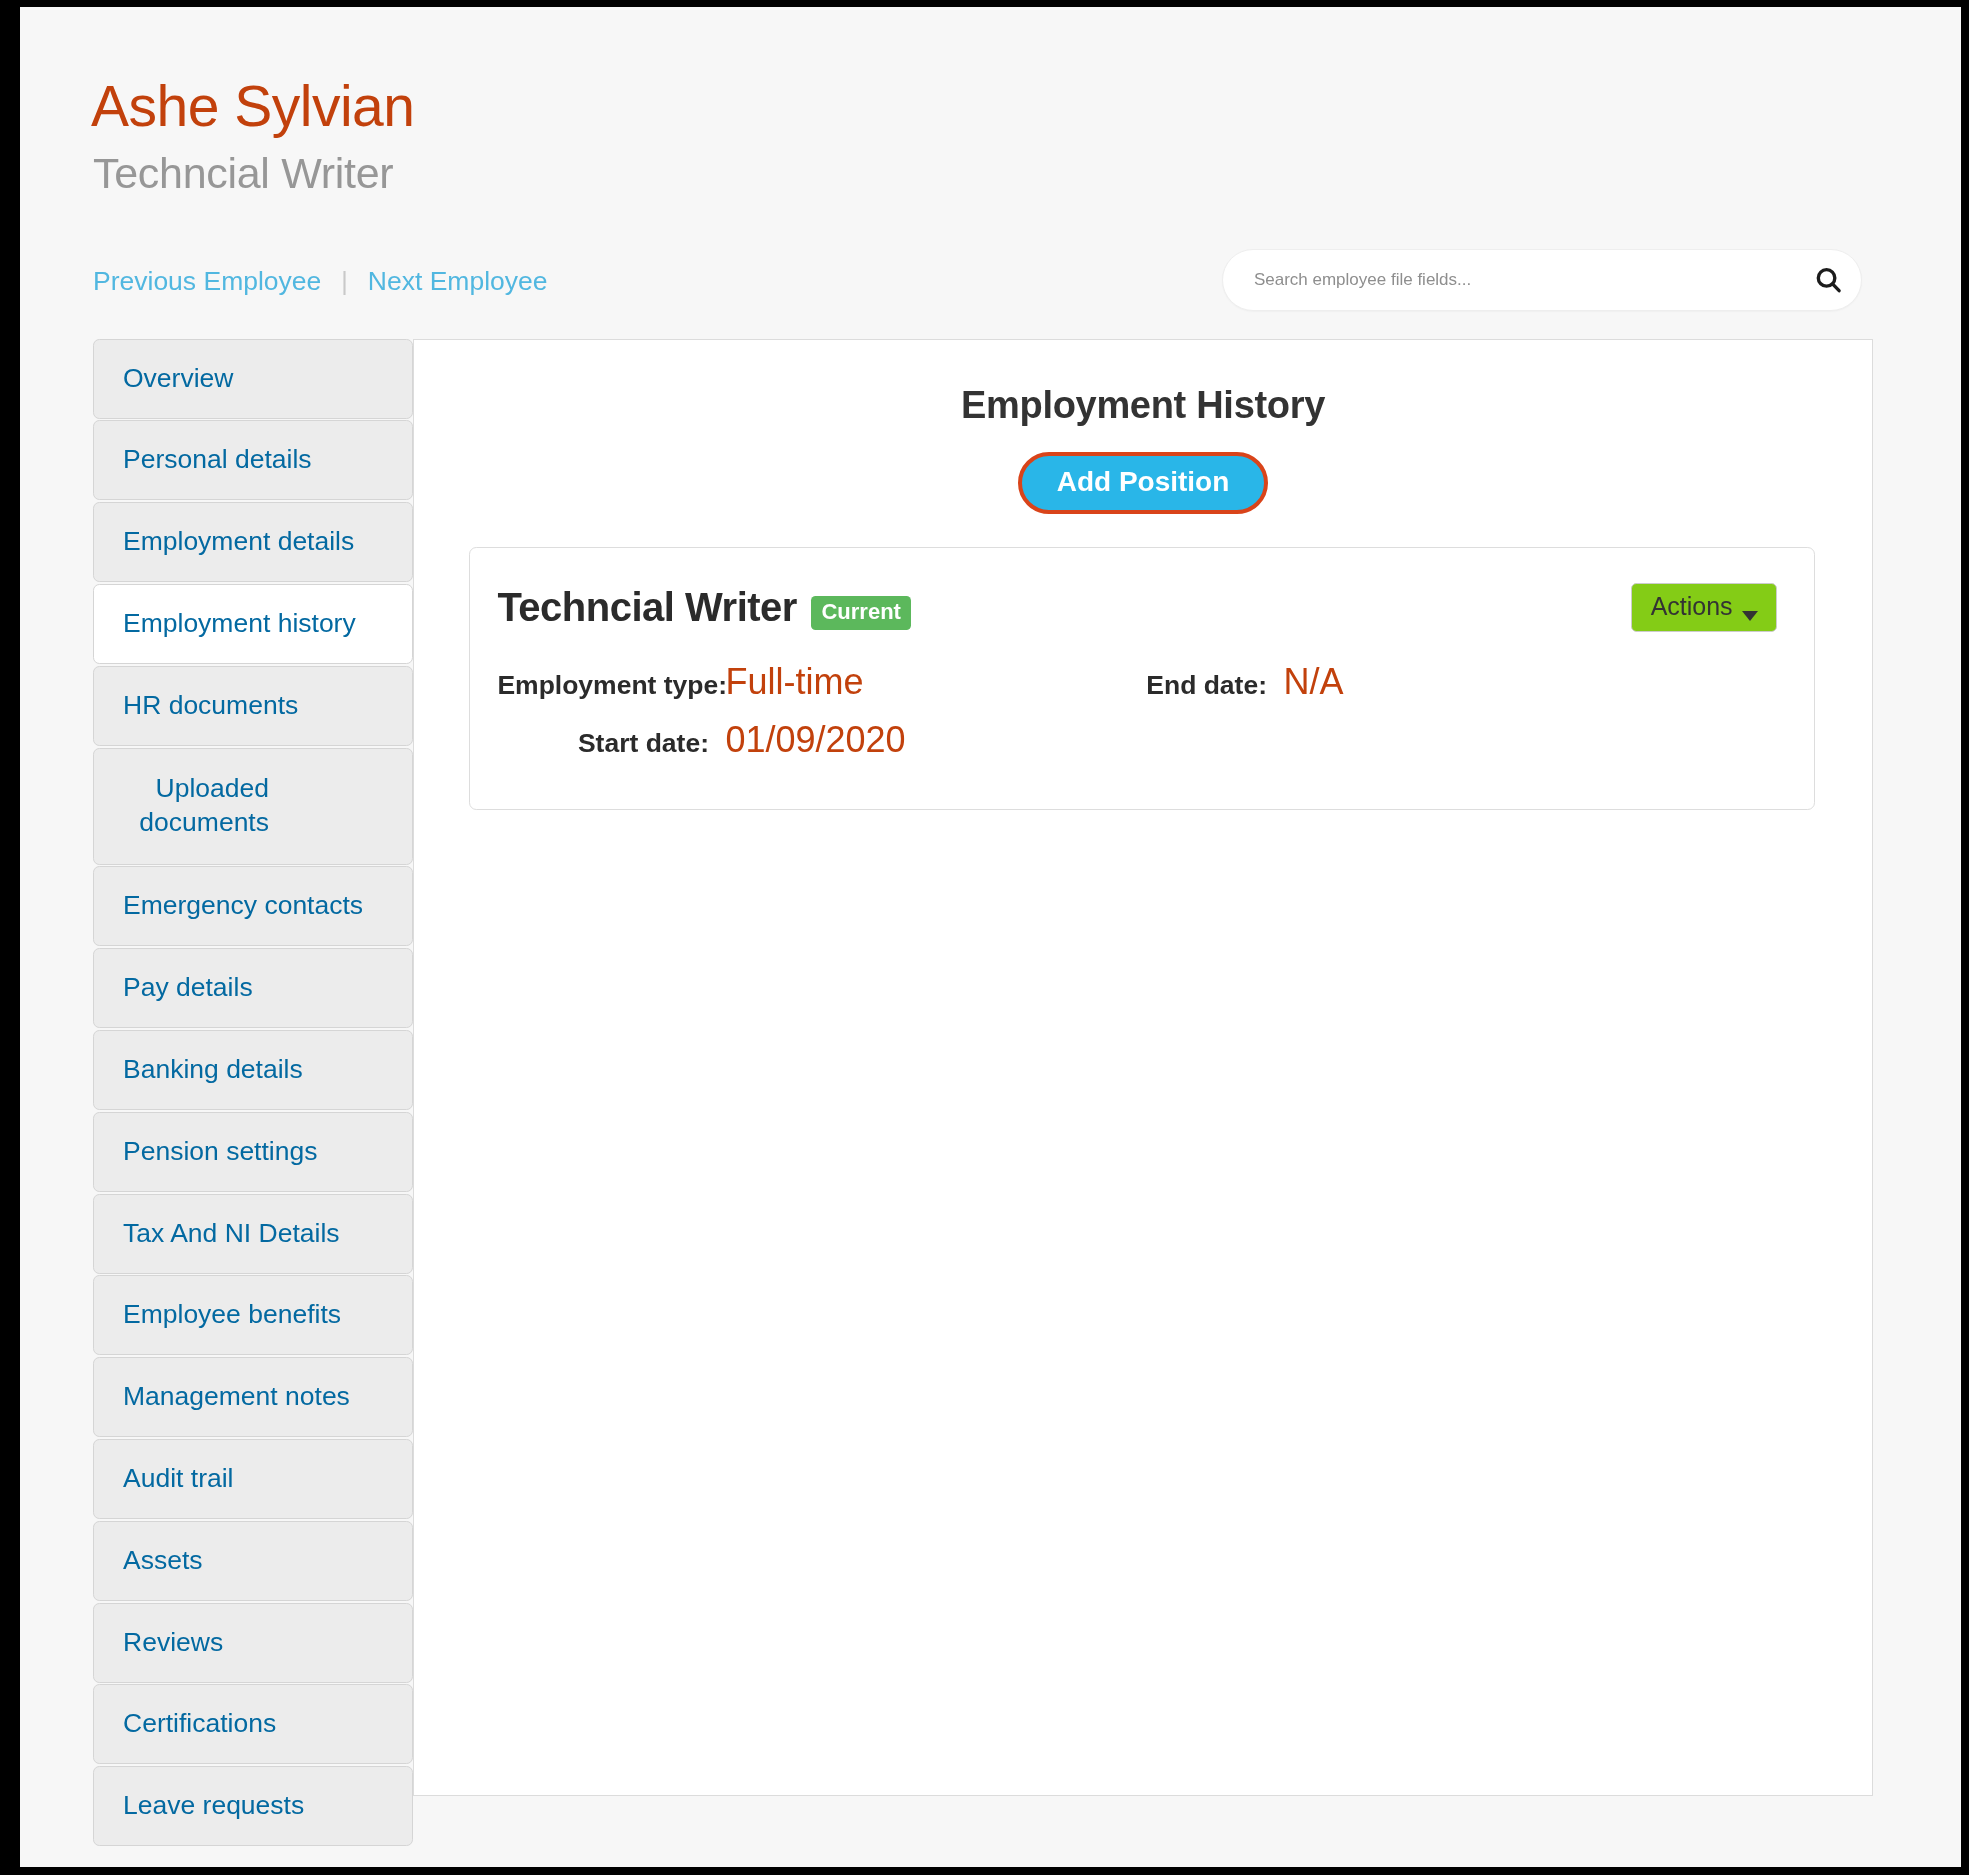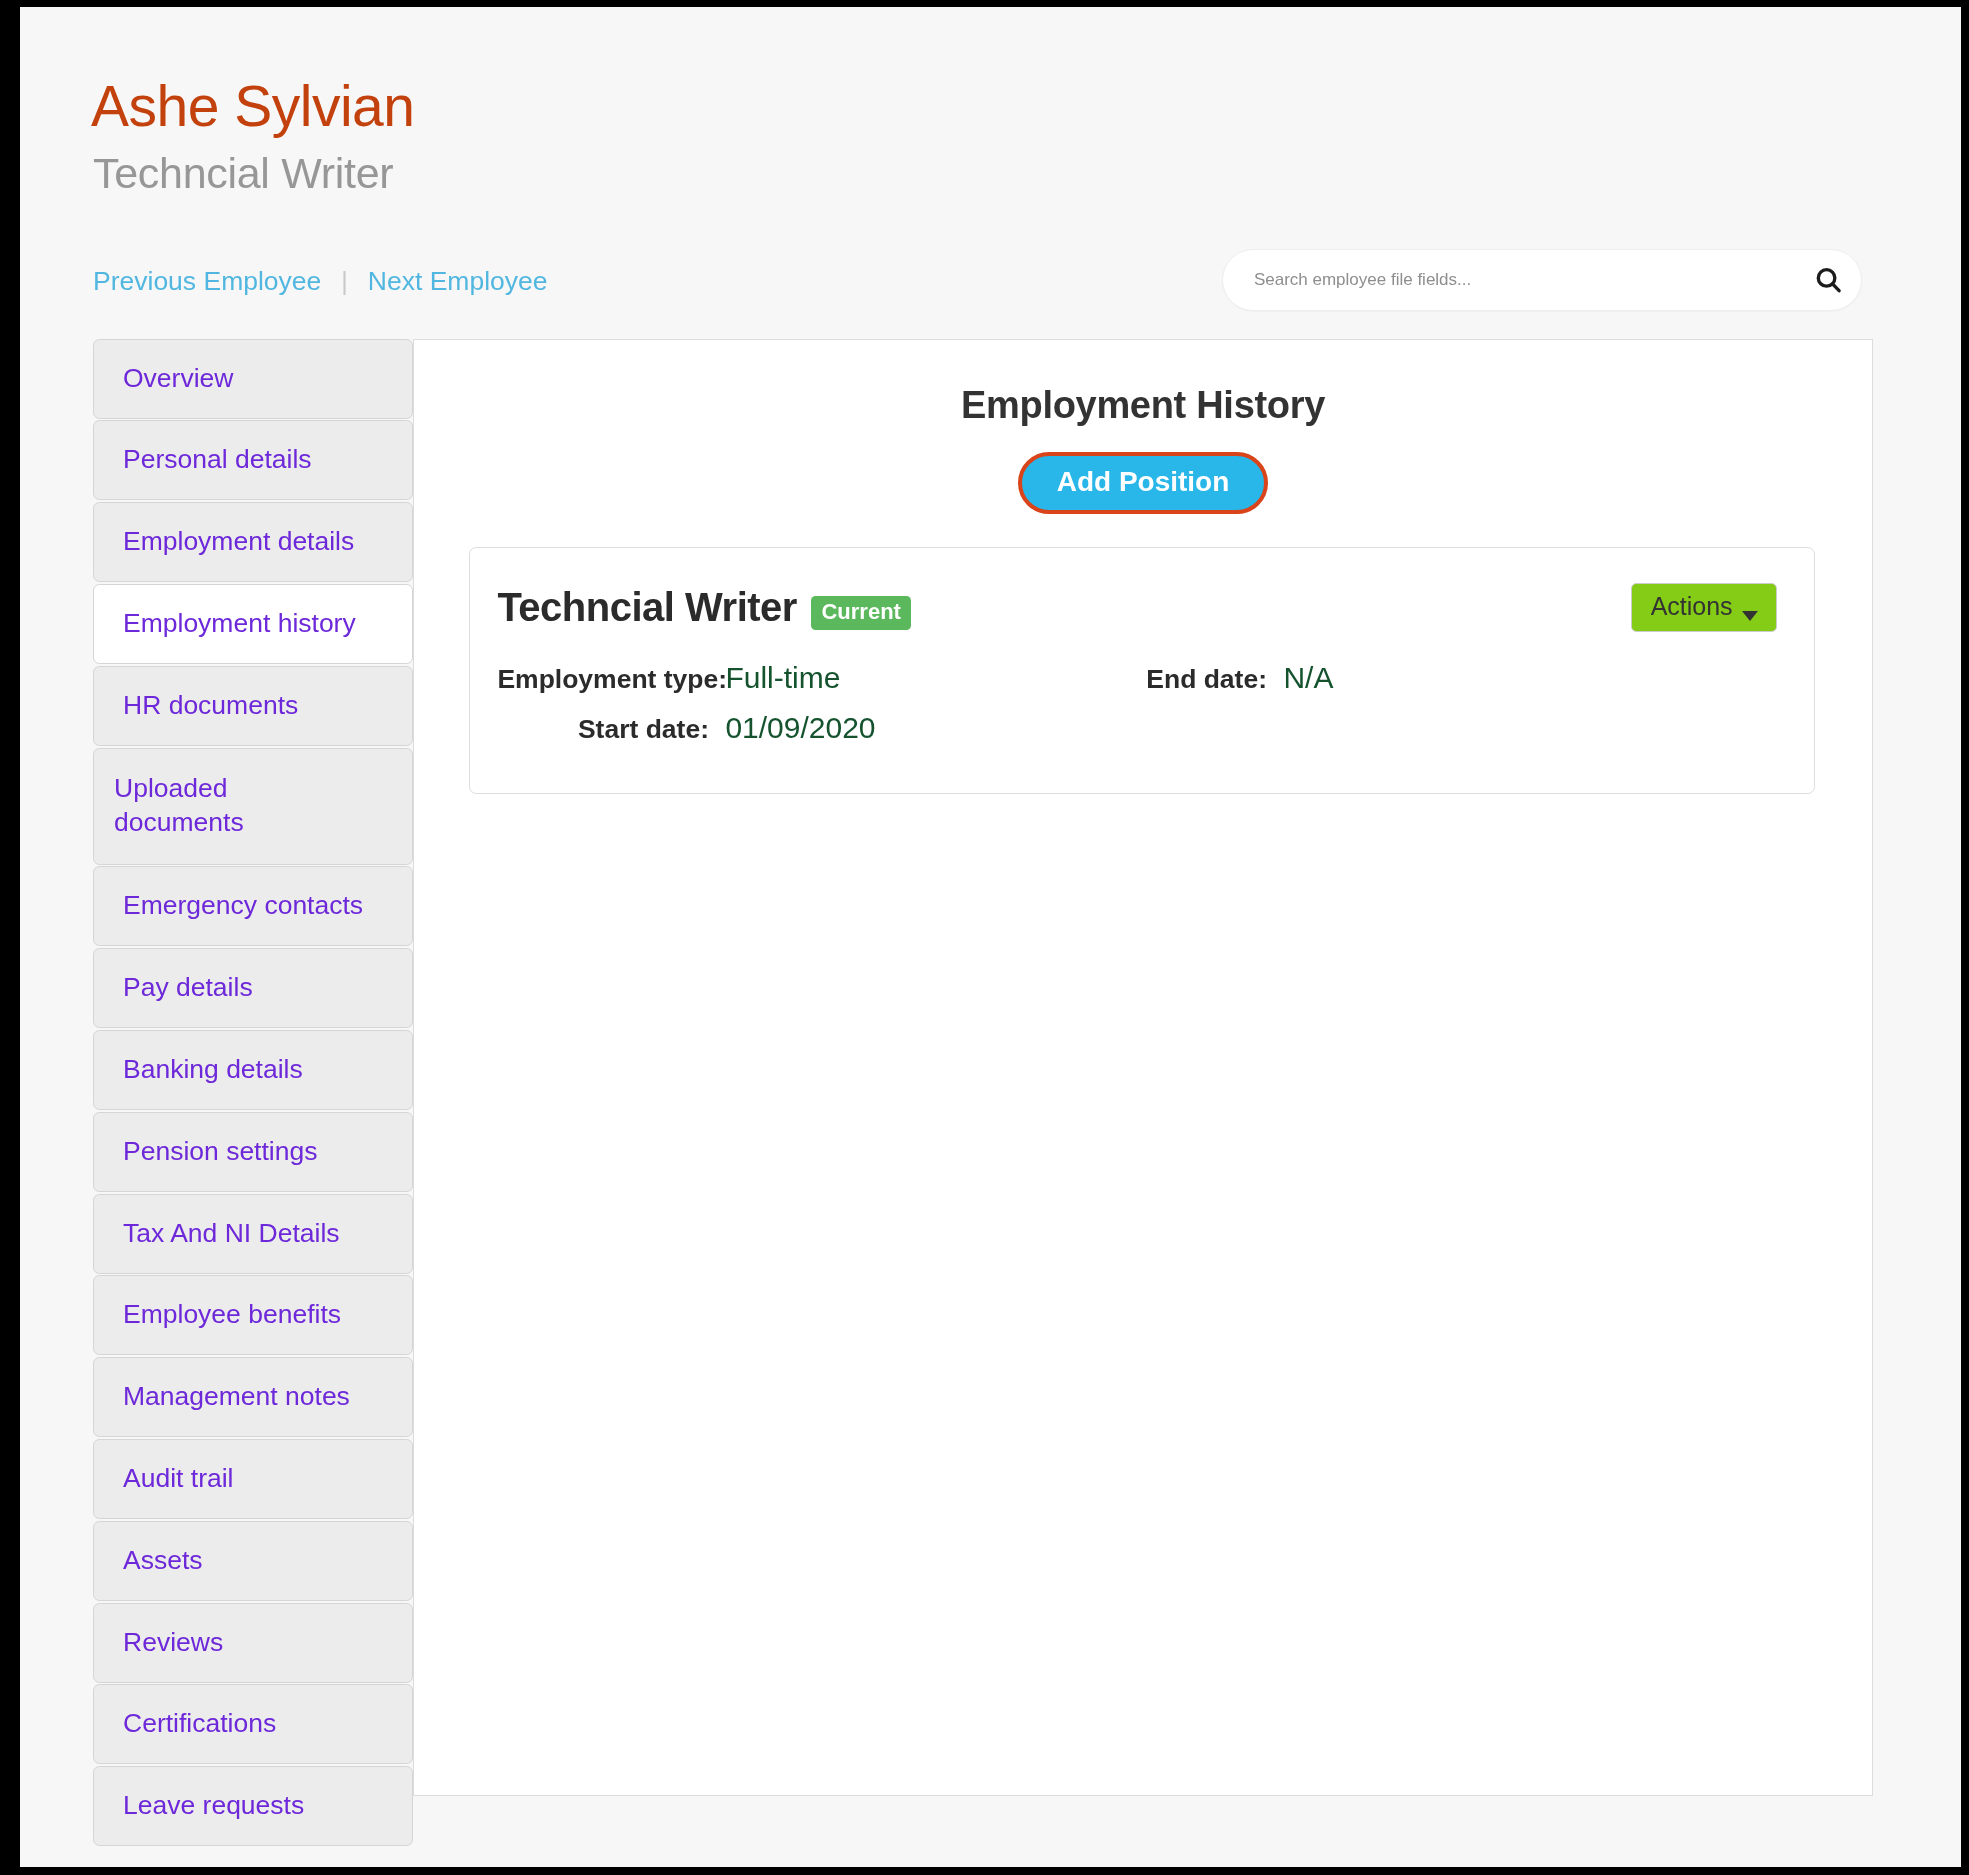--- a/index.html
+++ b/index.html
@@ -135,22 +135,23 @@
     width: 100%;
     min-height: 80px;
     background: #ececec;
     border: 0.9px solid #d5d5d5;
     border-radius: 6.4px;
     margin-bottom: 1.8px;
     display: flex;
     align-items: center;
     padding: 12.8px 18.3px 12.8px 29px;
     font-size: 26.5px;
-    color: #6d28d9;
-    cursor: pointer;
+    color: #0369a1;
+    cursor: pointer;
+    text-align: right;
   }
   .side-item.active {
     background: #ffffff;
     border-color: #d5d5d5;
     z-index: 3;
   }
   .side-item .side-label { line-height: 1.28; }
 
   .main-panel {
     position: absolute;
@@ -257,22 +258,22 @@
   }
   .fld-label {
     text-align: right;
     font-size: 26.5px;
     font-weight: bold;
     color: #2b2b2b;
     padding-right: 16.4px;
     white-space: nowrap;
   }
   .fld-value {
-    font-size: 30px;
-    color: #14532d;
+    font-size: 36px;
+    color: #c2410c;
     white-space: nowrap;
   }
 </style>
 </head>
 <body>
 
 <div class="screen-frame">
 <div class="page">
 
   <div class="header">

